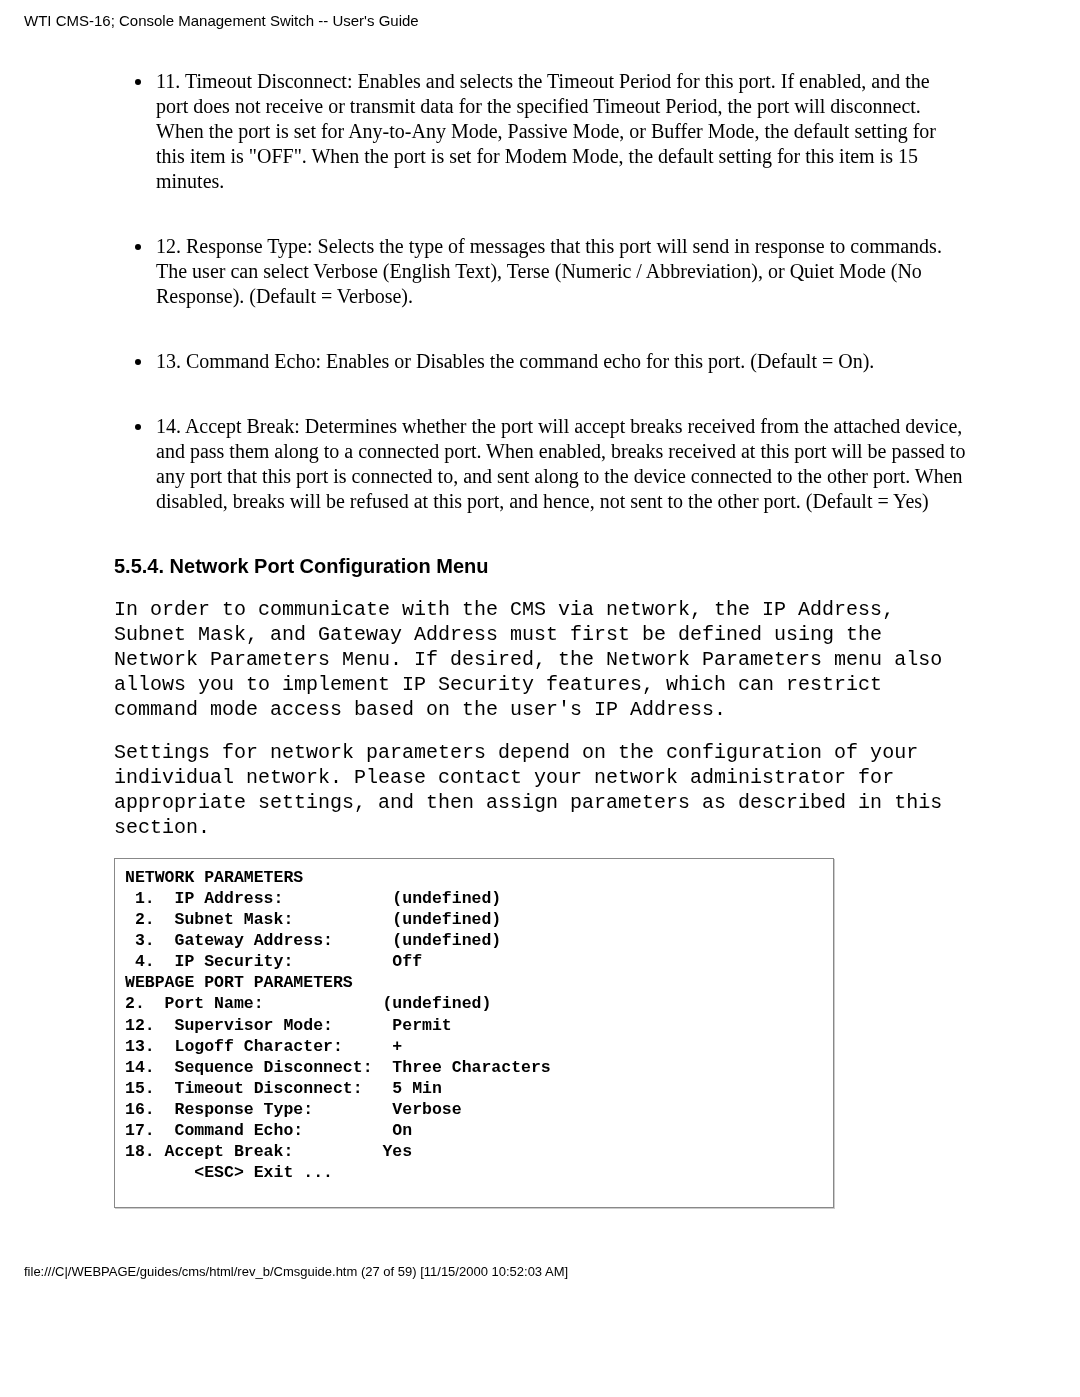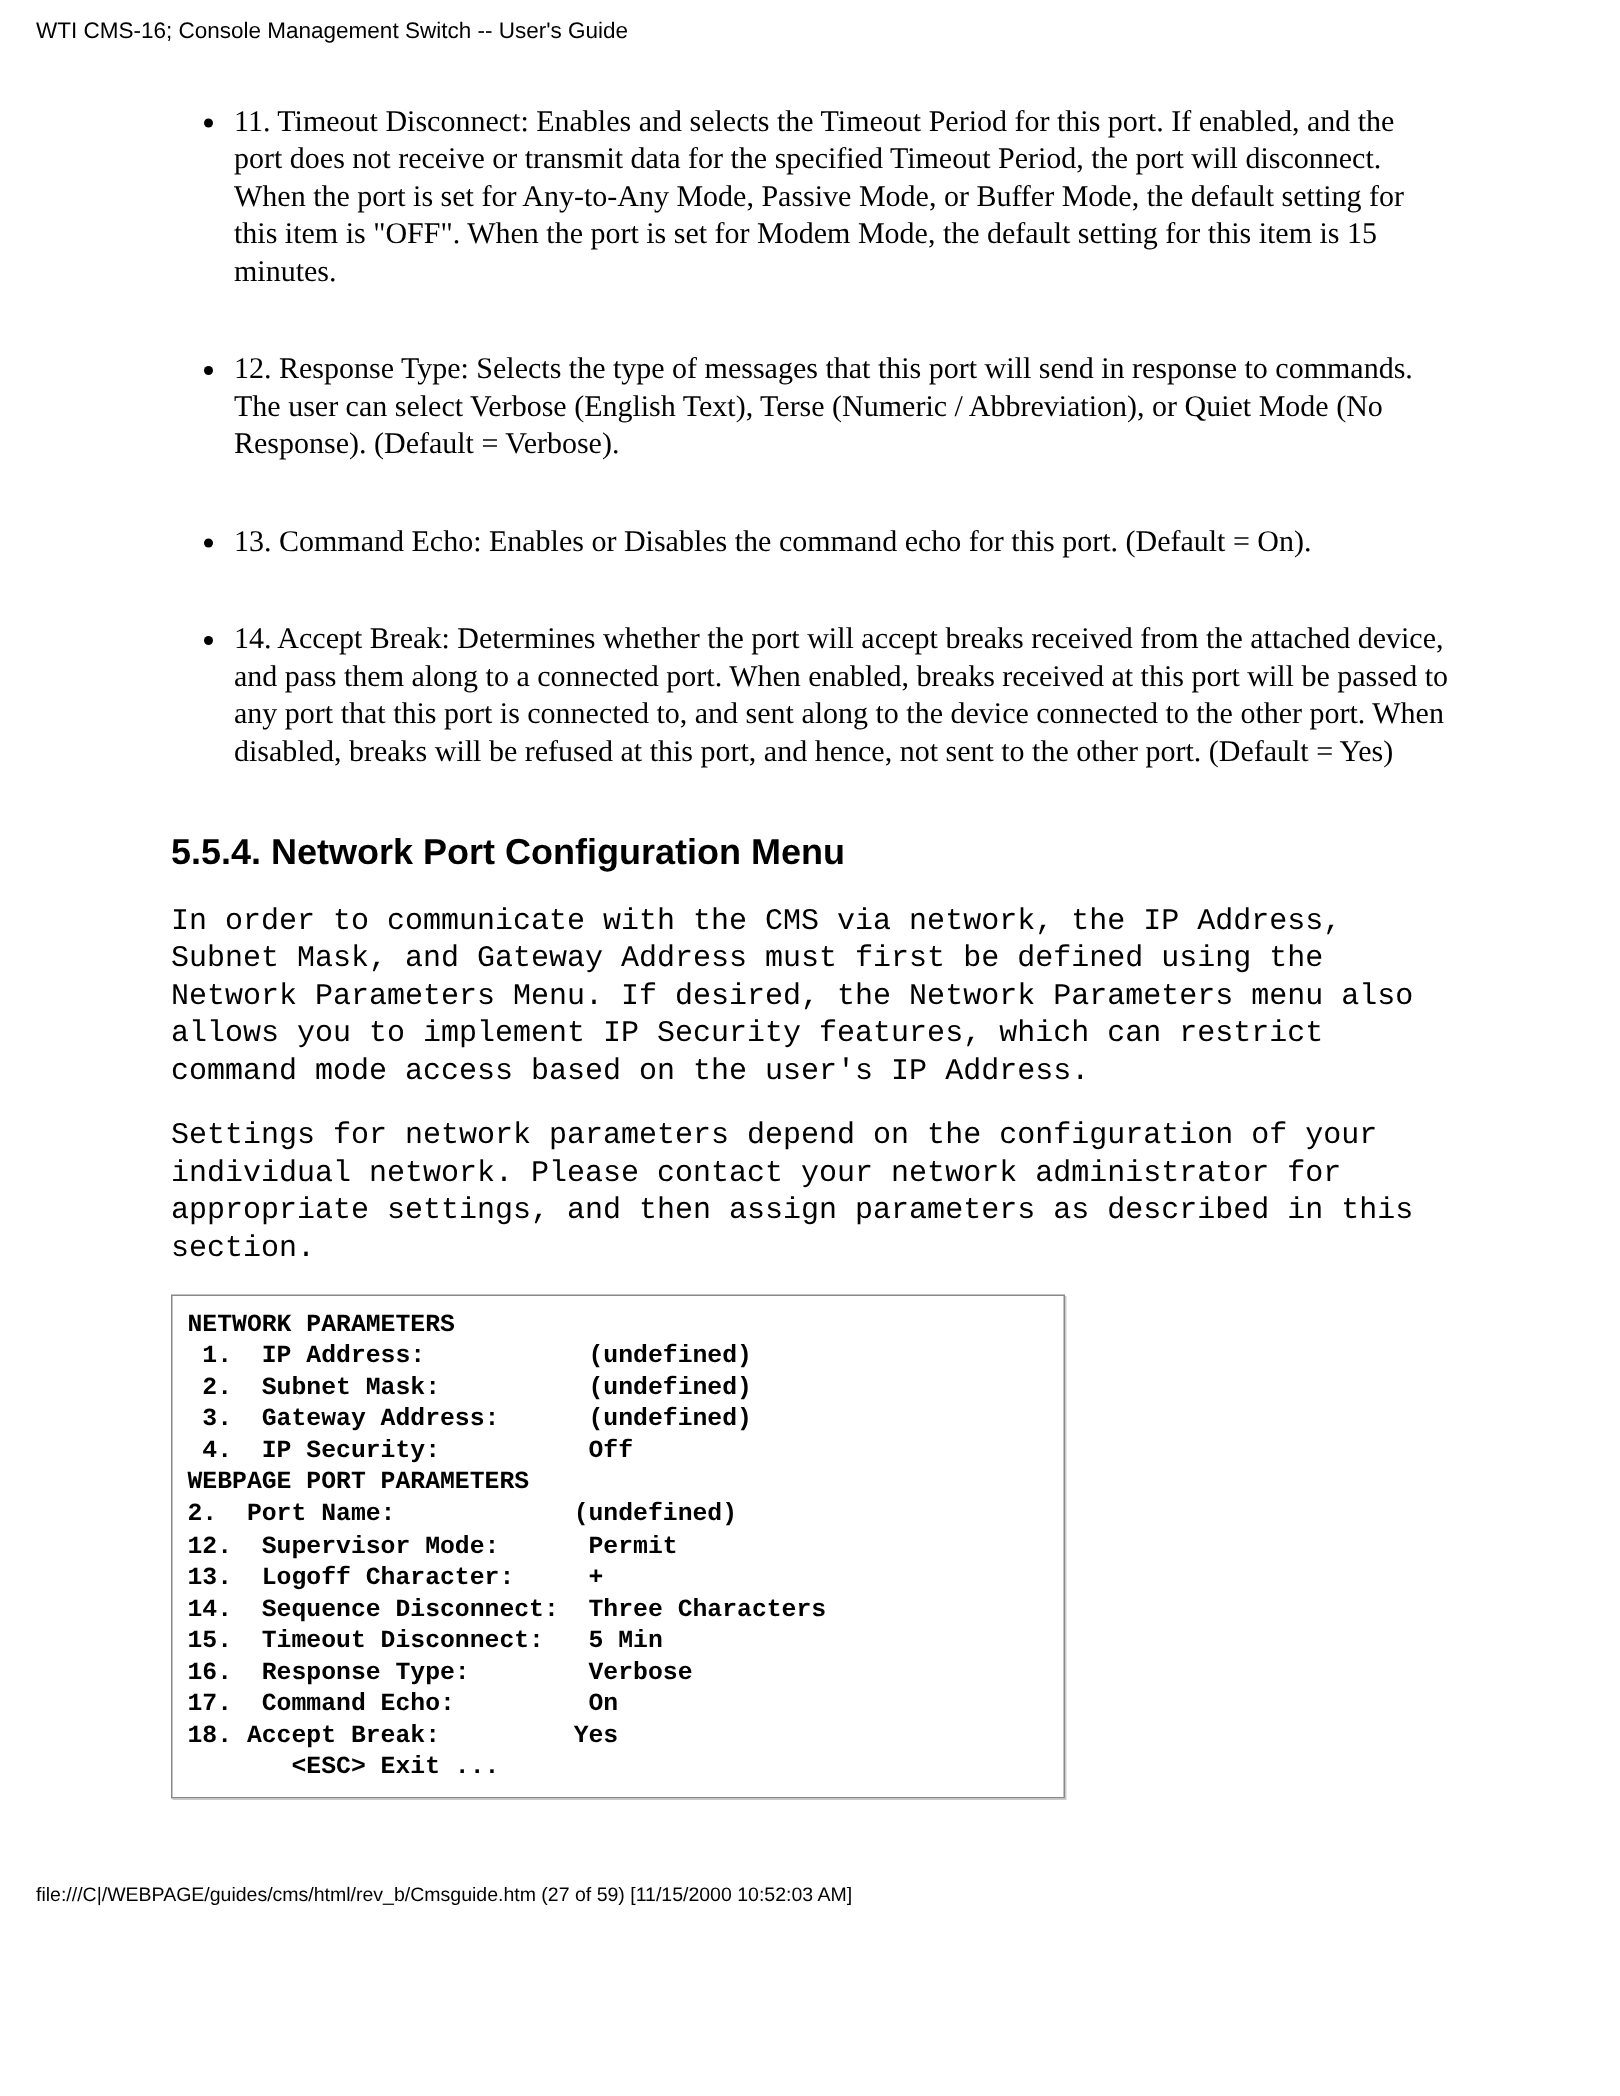--- a/index.html
+++ b/index.html
@@ -36,33 +36,33 @@
     padding-left: 2px;
   }
   ul.bullets > li::marker {
     font-size: 20px;
   }
   .item-title {
     font-weight: normal;
   }
   h2.section {
     font-family: Arial, Helvetica, sans-serif;
-    font-size: 24px;
+    font-size: 20px;
     font-weight: bold;
     margin: 20px 0 18px 0;
   }
   p.body {
     margin: 0 0 18px 0;
     font-family: Liberation Mono, monospace;
   }
   .term {
     border: 1px solid #888;
-    padding: 8px 10px 10px 10px;
+    padding: 8px 10px 24px 10px;
     margin: 6px 0 0 0;
-    width: 596px;
+    width: 720px;
     box-sizing: border-box;
     box-shadow: 1px 1px 0 #ccc;
   }
   .term-line {
     font-family: 'Courier New', Courier, monospace;
     font-size: 16.5px;
     font-weight: bold;
     white-space: pre;
     line-height: 1.28;
   }

